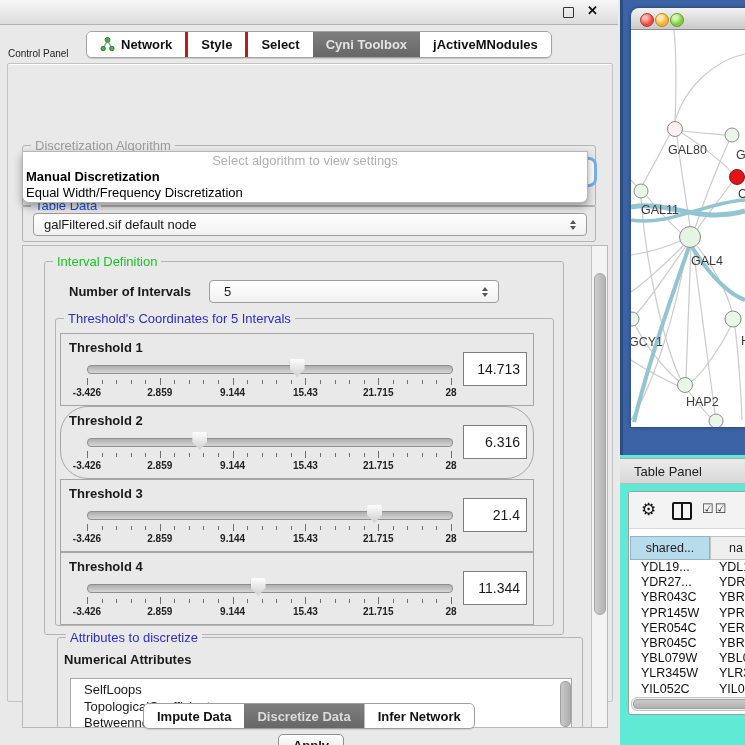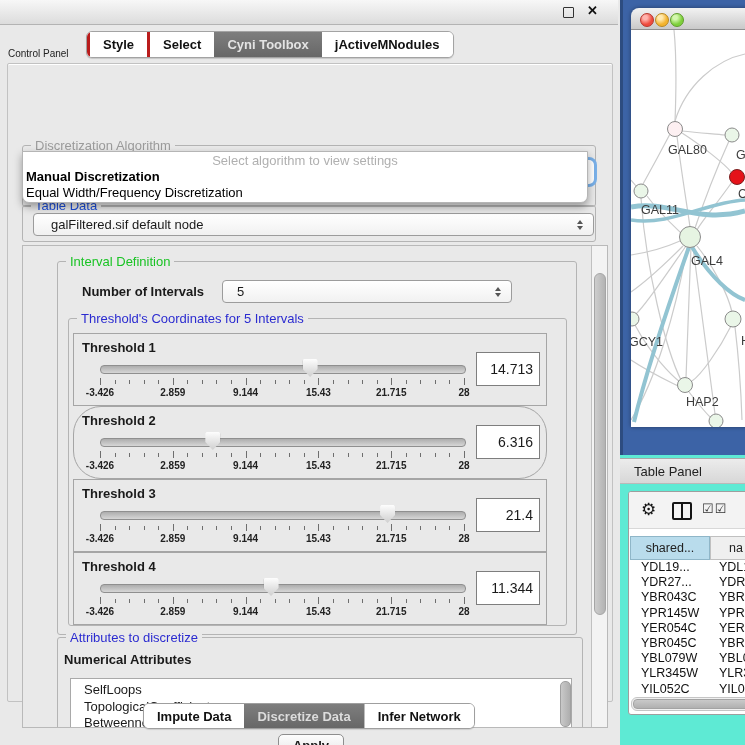--- a/index.html
+++ b/index.html
@@ -130,20 +130,30 @@
 
 <div class="stage">
 
   <div class="abs titlebar">
     <span class="title">Control Panel</span>
     <span class="float-icon"></span>
     <span class="close-icon">✕</span>
   </div>
 
   <div class="abs tabbar">
+    <div class="tab">
+      <svg class="net-icon" viewBox="0 0 15 15">
+        <line x1="7.5" y1="3" x2="3.5" y2="11" stroke="#9a9a9a" stroke-width="1.2"></line>
+        <line x1="7.5" y1="3" x2="11.5" y2="11" stroke="#9a9a9a" stroke-width="1.2"></line>
+        <circle cx="7.5" cy="2.8" r="2.4" fill="#44b24e" stroke="#2d7a35"></circle>
+        <circle cx="3.2" cy="11.5" r="2.2" fill="#44b24e" stroke="#2d7a35"></circle>
+        <circle cx="11.8" cy="11.5" r="2.2" fill="#44b24e" stroke="#2d7a35"></circle>
+      </svg>
+      <span>Network</span>
+    </div>
     <div class="tab with-sep">
       <span>Style</span>
     </div>
     <div class="tab with-sep">
       <span>Select</span>
     </div>
     <div class="tab selected">
       <span>Cyni Toolbox</span>
     </div>
     <div class="tab">
@@ -159,32 +169,32 @@
     <div class="abs focus-combo"></div>
 
     <div class="abs popup">
       <div class="ph">Select algorithm to view settings</div>
       <div class="opt bold">Manual Discretization</div>
       <div class="opt">Equal Width/Frequency Discretization</div>
     </div>
 
     <div class="groupbox" style="left:14px;top:141px;width:572px;height:35px;">
       <span class="grouptitle gt-dark">Table Data</span>
-      <div class="combo" style="left:10px;top:7px;width:552px;height:21px;padding-left:7px;">
+      <div class="combo" style="left:10px;top:7px;width:552px;height:21px;">
         <span class="cval">galFiltered.sif default node</span>
         <span class="spin">
             <i class="up"></i>
             <i class="dn"></i>
           </span>
       </div>
     </div>
 
     <div class="abs viewport">
 
-      <div class="groupbox" style="left:34px;top:15px;width:518px;height:372px;">
+      <div class="groupbox" style="left:21px;top:15px;width:518px;height:372px;">
         <span class="grouptitle gt-green">Interval Definition</span>
 
         <span class="abs" style="left:24px;top:22px;font-size:13px;font-weight:bold;">Number of Intervals</span>
         <div class="combo" style="left:164px;top:18px;width:288px;height:21px;">
           <span class="cval" style="padding-left:14px;">5</span>
           <span class="spin">
               <i class="up"></i>
               <i class="dn"></i>
             </span>
         </div>

